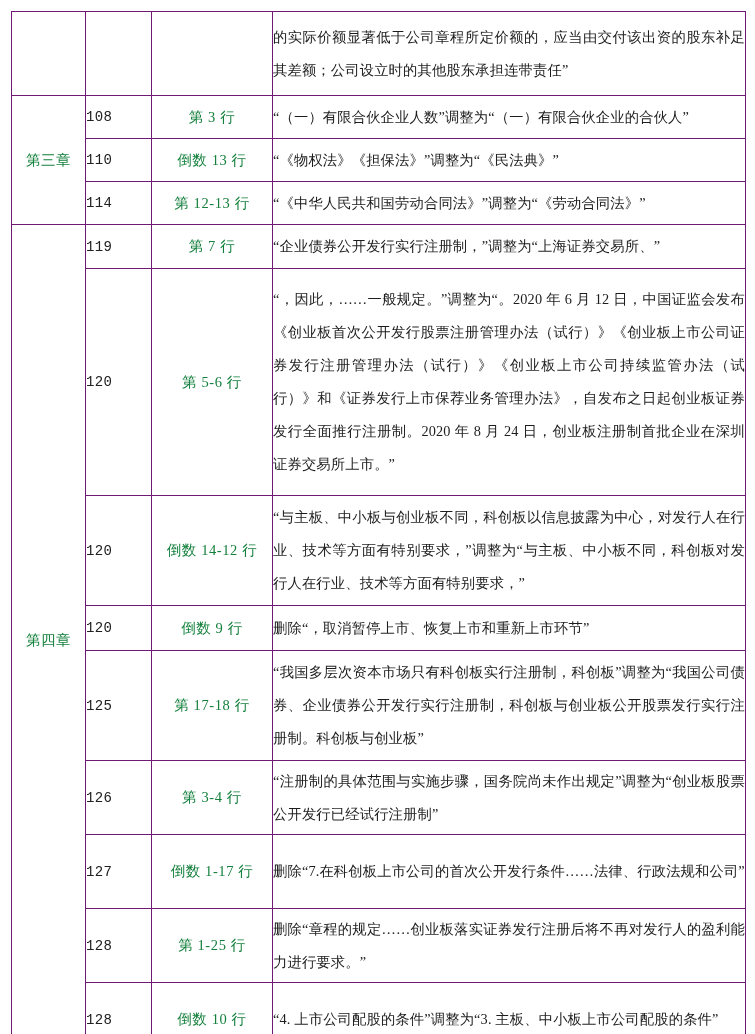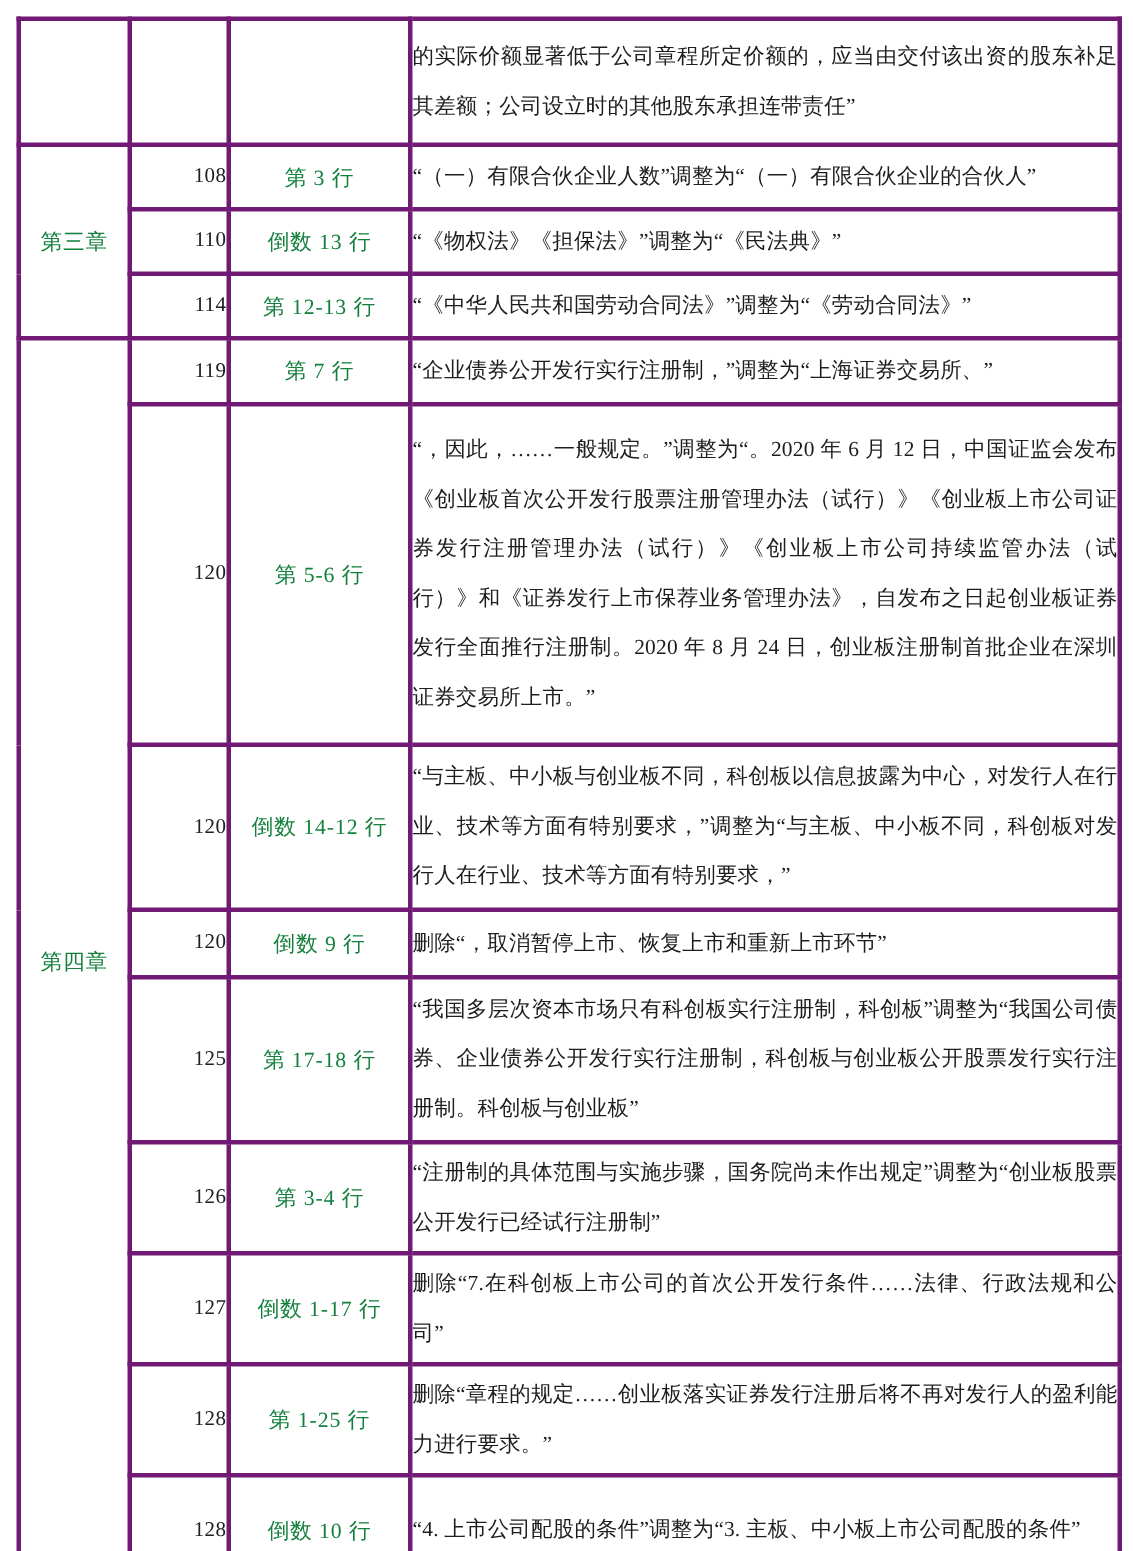--- a/index.html
+++ b/index.html
@@ -28,21 +28,21 @@
     position: absolute;
     left: 11px;
     top: 11px;
     width: 734px;
     border-collapse: collapse;
     table-layout: fixed;
     background: #fff;
   }
 
   table.errata td {
-    border: 3px solid #701a75;
+    border: 1px solid #701a75;
     vertical-align: middle;
     padding: 0;
     background: #fff;
   }
 
   
   col.c-chapter { width: 74px; }
   col.c-page    { width: 66px; }
   col.c-line    { width: 121px; }
   col.c-body    { width: 473px; }
@@ -50,23 +50,23 @@
   
   td.chapter {
     text-align: center;
     font-size: 14.5px;
     letter-spacing: 0.5px;
     color: #15803d;
   }
 
   
   td.pagenum {
-    text-align: right;
+    text-align: left;
     font-size: 14px;
-    font-family: Liberation Serif, serif;
+    font-family: Liberation Mono, monospace;
     color: #202020;
     letter-spacing: 0.3px;
   }
 
   
   td.lineref {
     text-align: center;
     font-size: 14.5px;
     color: #15803d;
     letter-spacing: 0.6px;

